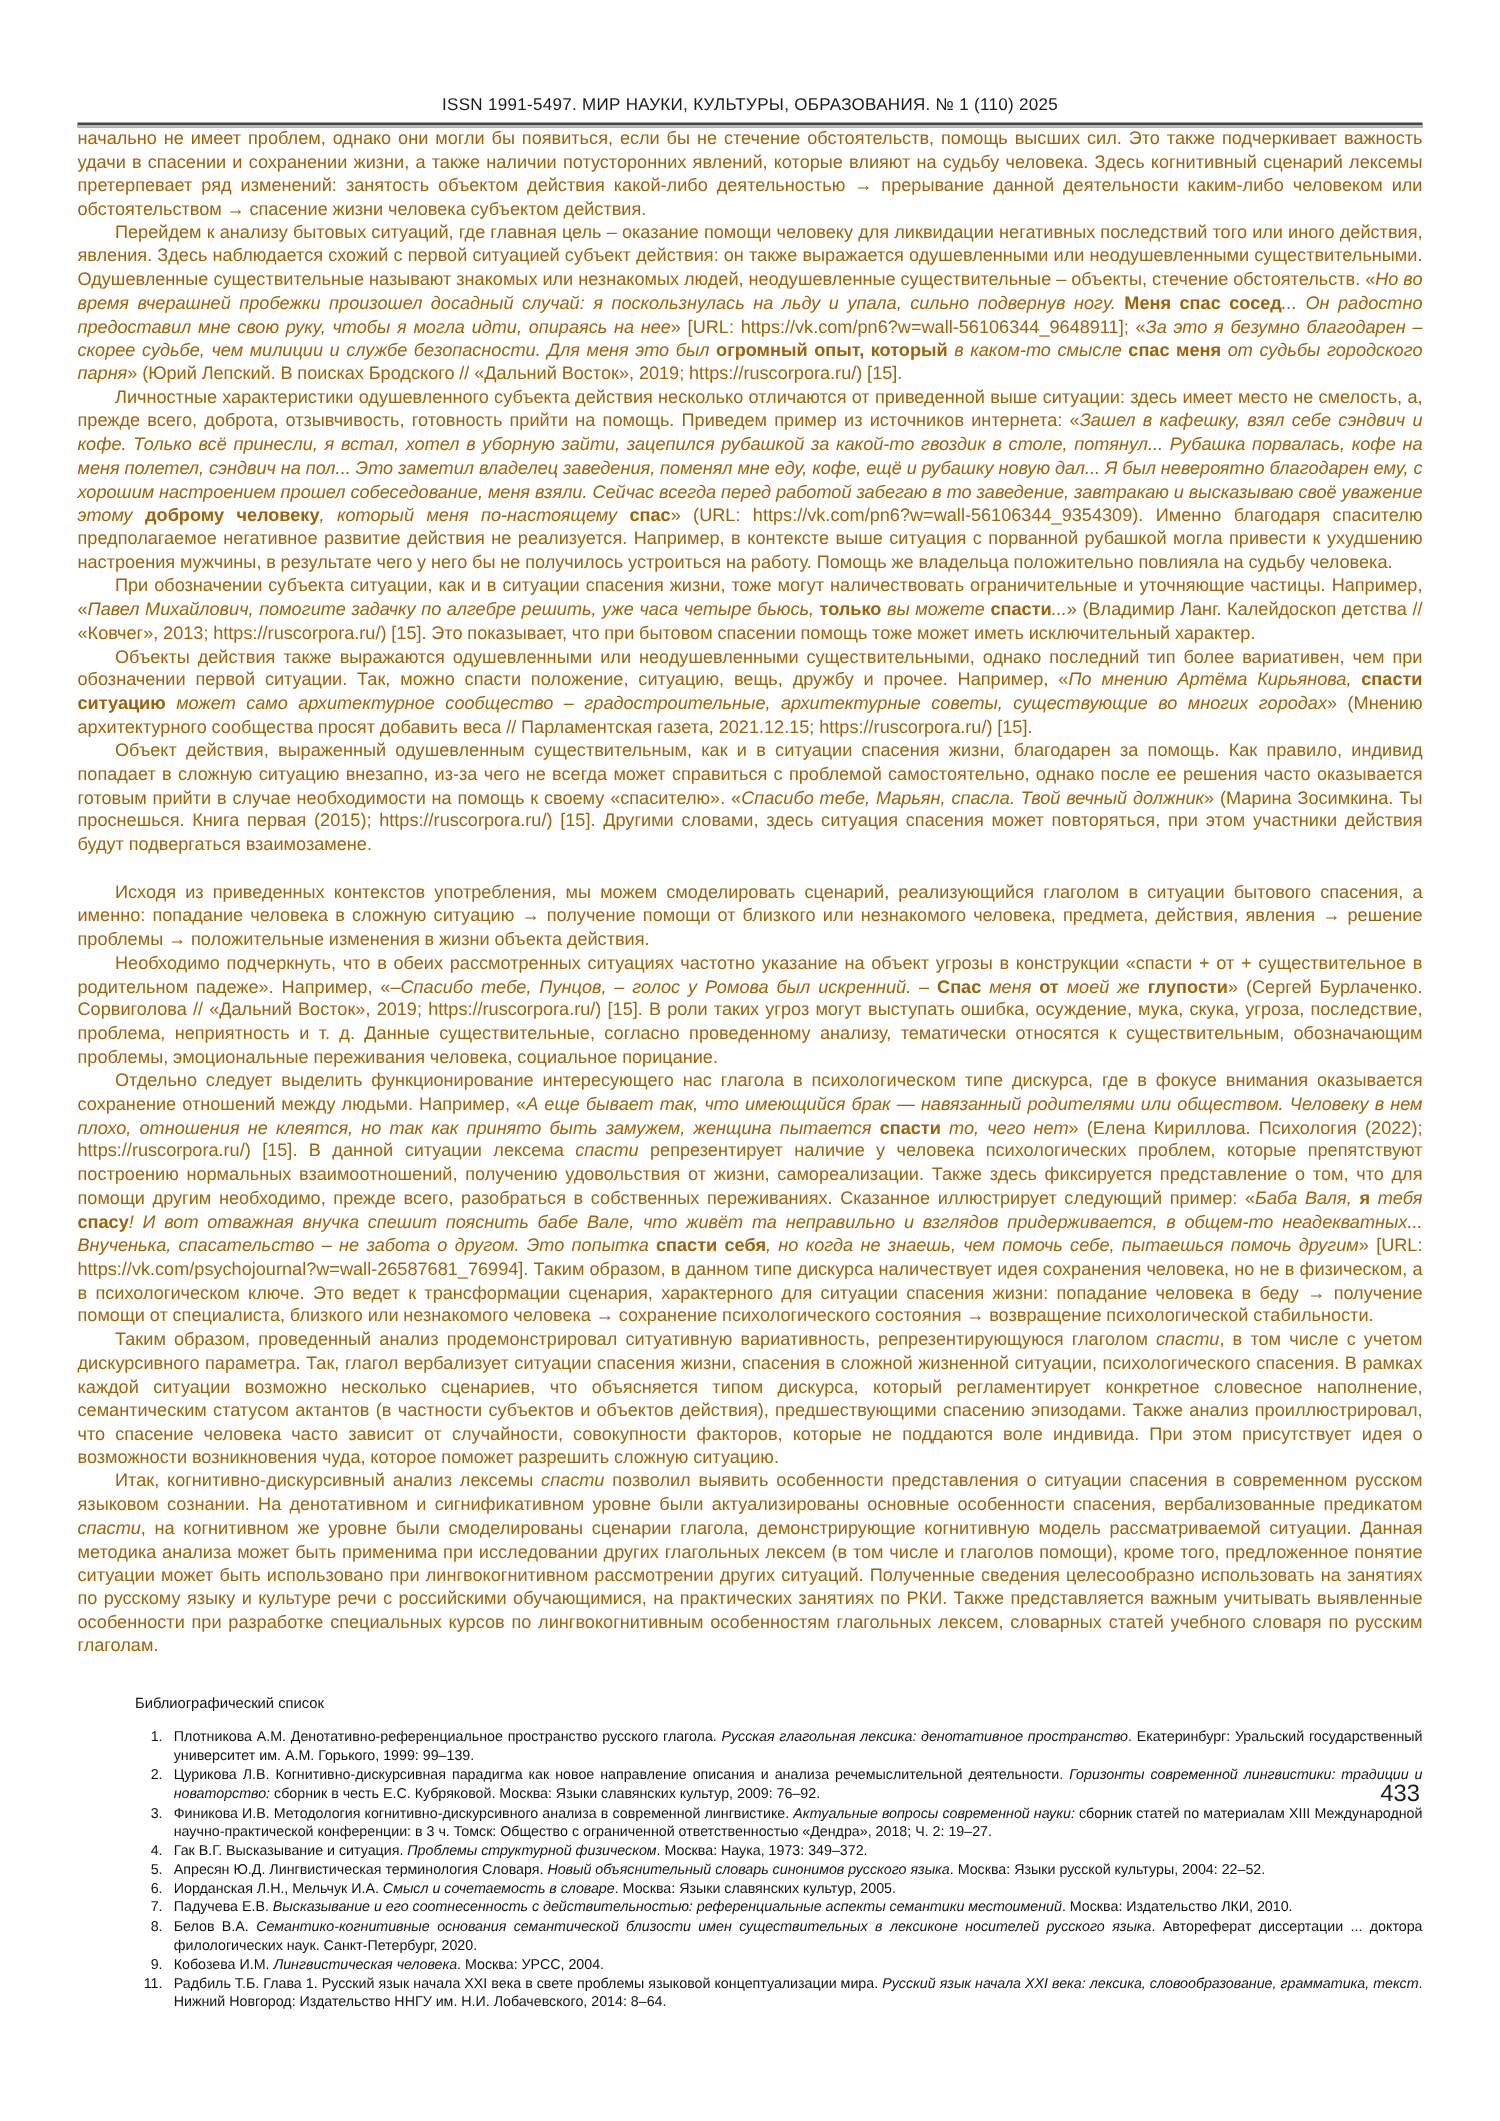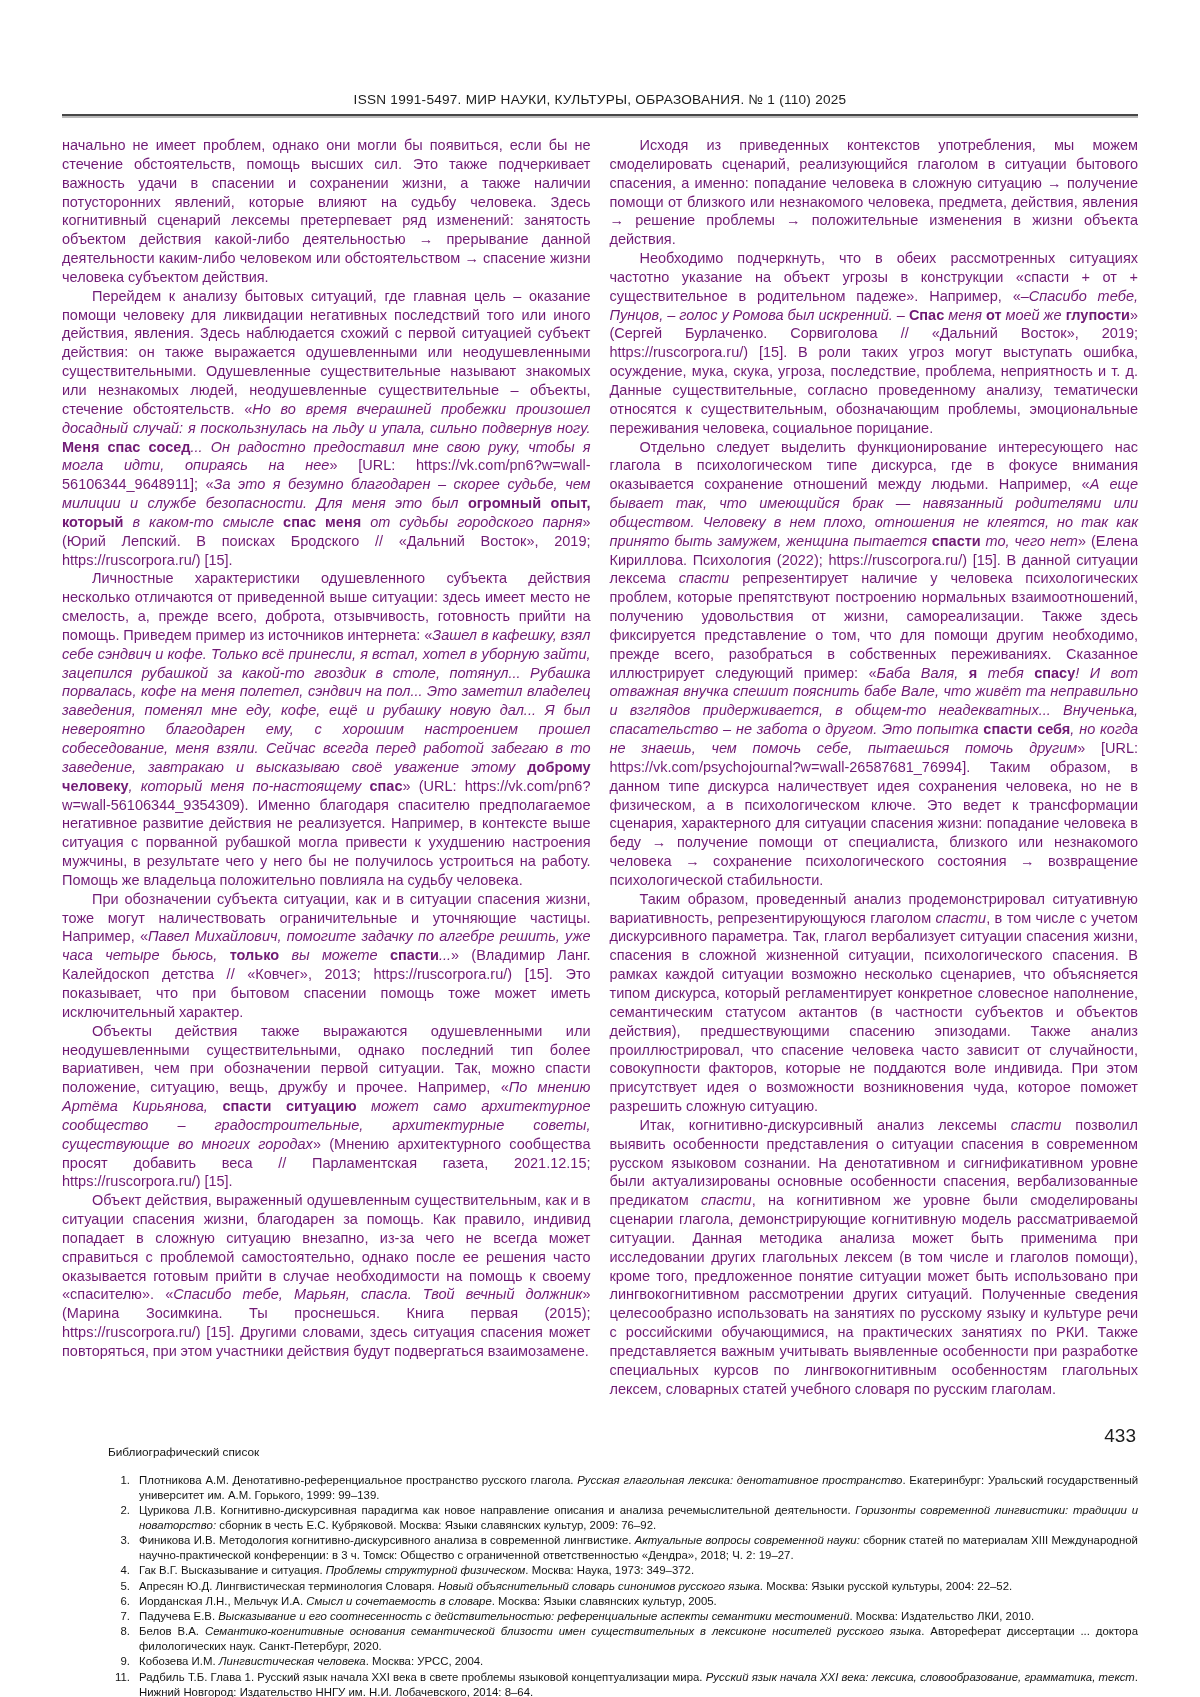--- a/index.html
+++ b/index.html
@@ -1,40 +1,40 @@
 <!DOCTYPE html>
 <html lang="ru"><head>
 <meta charset="utf-8">
 <style>
   html,body{margin:0;padding:0}
   body{
     width:1200px;height:1697px;background:#ffffff;
     font-family:"Liberation Sans", sans-serif;color:#151515;
     position:relative;overflow:hidden;
   }
-  .page{position:absolute;inset:0;padding:16px 62px;box-sizing:border-box}
+  .page{position:absolute;inset:0;padding:0 62px;box-sizing:border-box}
   .journal-header{
     padding-top:76px;text-align:center;font-size:13.6px;color:#1c1c1c;
     letter-spacing:0.25px;
   }
   .header-rule{
     margin-top:7px;height:2px;background:#474747;
     border-bottom:2px solid #b9b9b9;
   }
   .columns{
-    display:flex;gap:19px;margin-top:18px;
-    text-align:justify;font-size:14.5px;line-height:1.3;color:#701a75;
+    display:flex;gap:19px;
+    text-align:justify;font-size:14.5px;line-height:1.3;color:#a16207;flex-direction:column;
   }
   .col{flex:1 1 0;min-width:0}
   p.para{margin:0;padding:0;word-spacing:-0.2px}
   p.ind{text-indent:30px}
   .i{font-style:italic}
   .bi{font-weight:700}
   .u{}
-  .bibliography{margin-top:46px;padding-left:46px}
+  .bibliography{margin-top:28px;padding-left:46px}
   .bib-heading{font-size:11.8px;margin:0 0 14px 0;font-weight:400}
   .bib-list{font-size:11.4px;line-height:1.33;color:#141414}
   .bib-item{display:flex}
   .bib-num{flex:0 0 22px;text-align:right;padding-right:9px}
   .bib-text{flex:1;text-align:justify}
   .page-number{position:absolute;top:1425px;right:64px;font-size:19px;color:#1c1c1c}
 </style>
 </head>
 <body>
 

